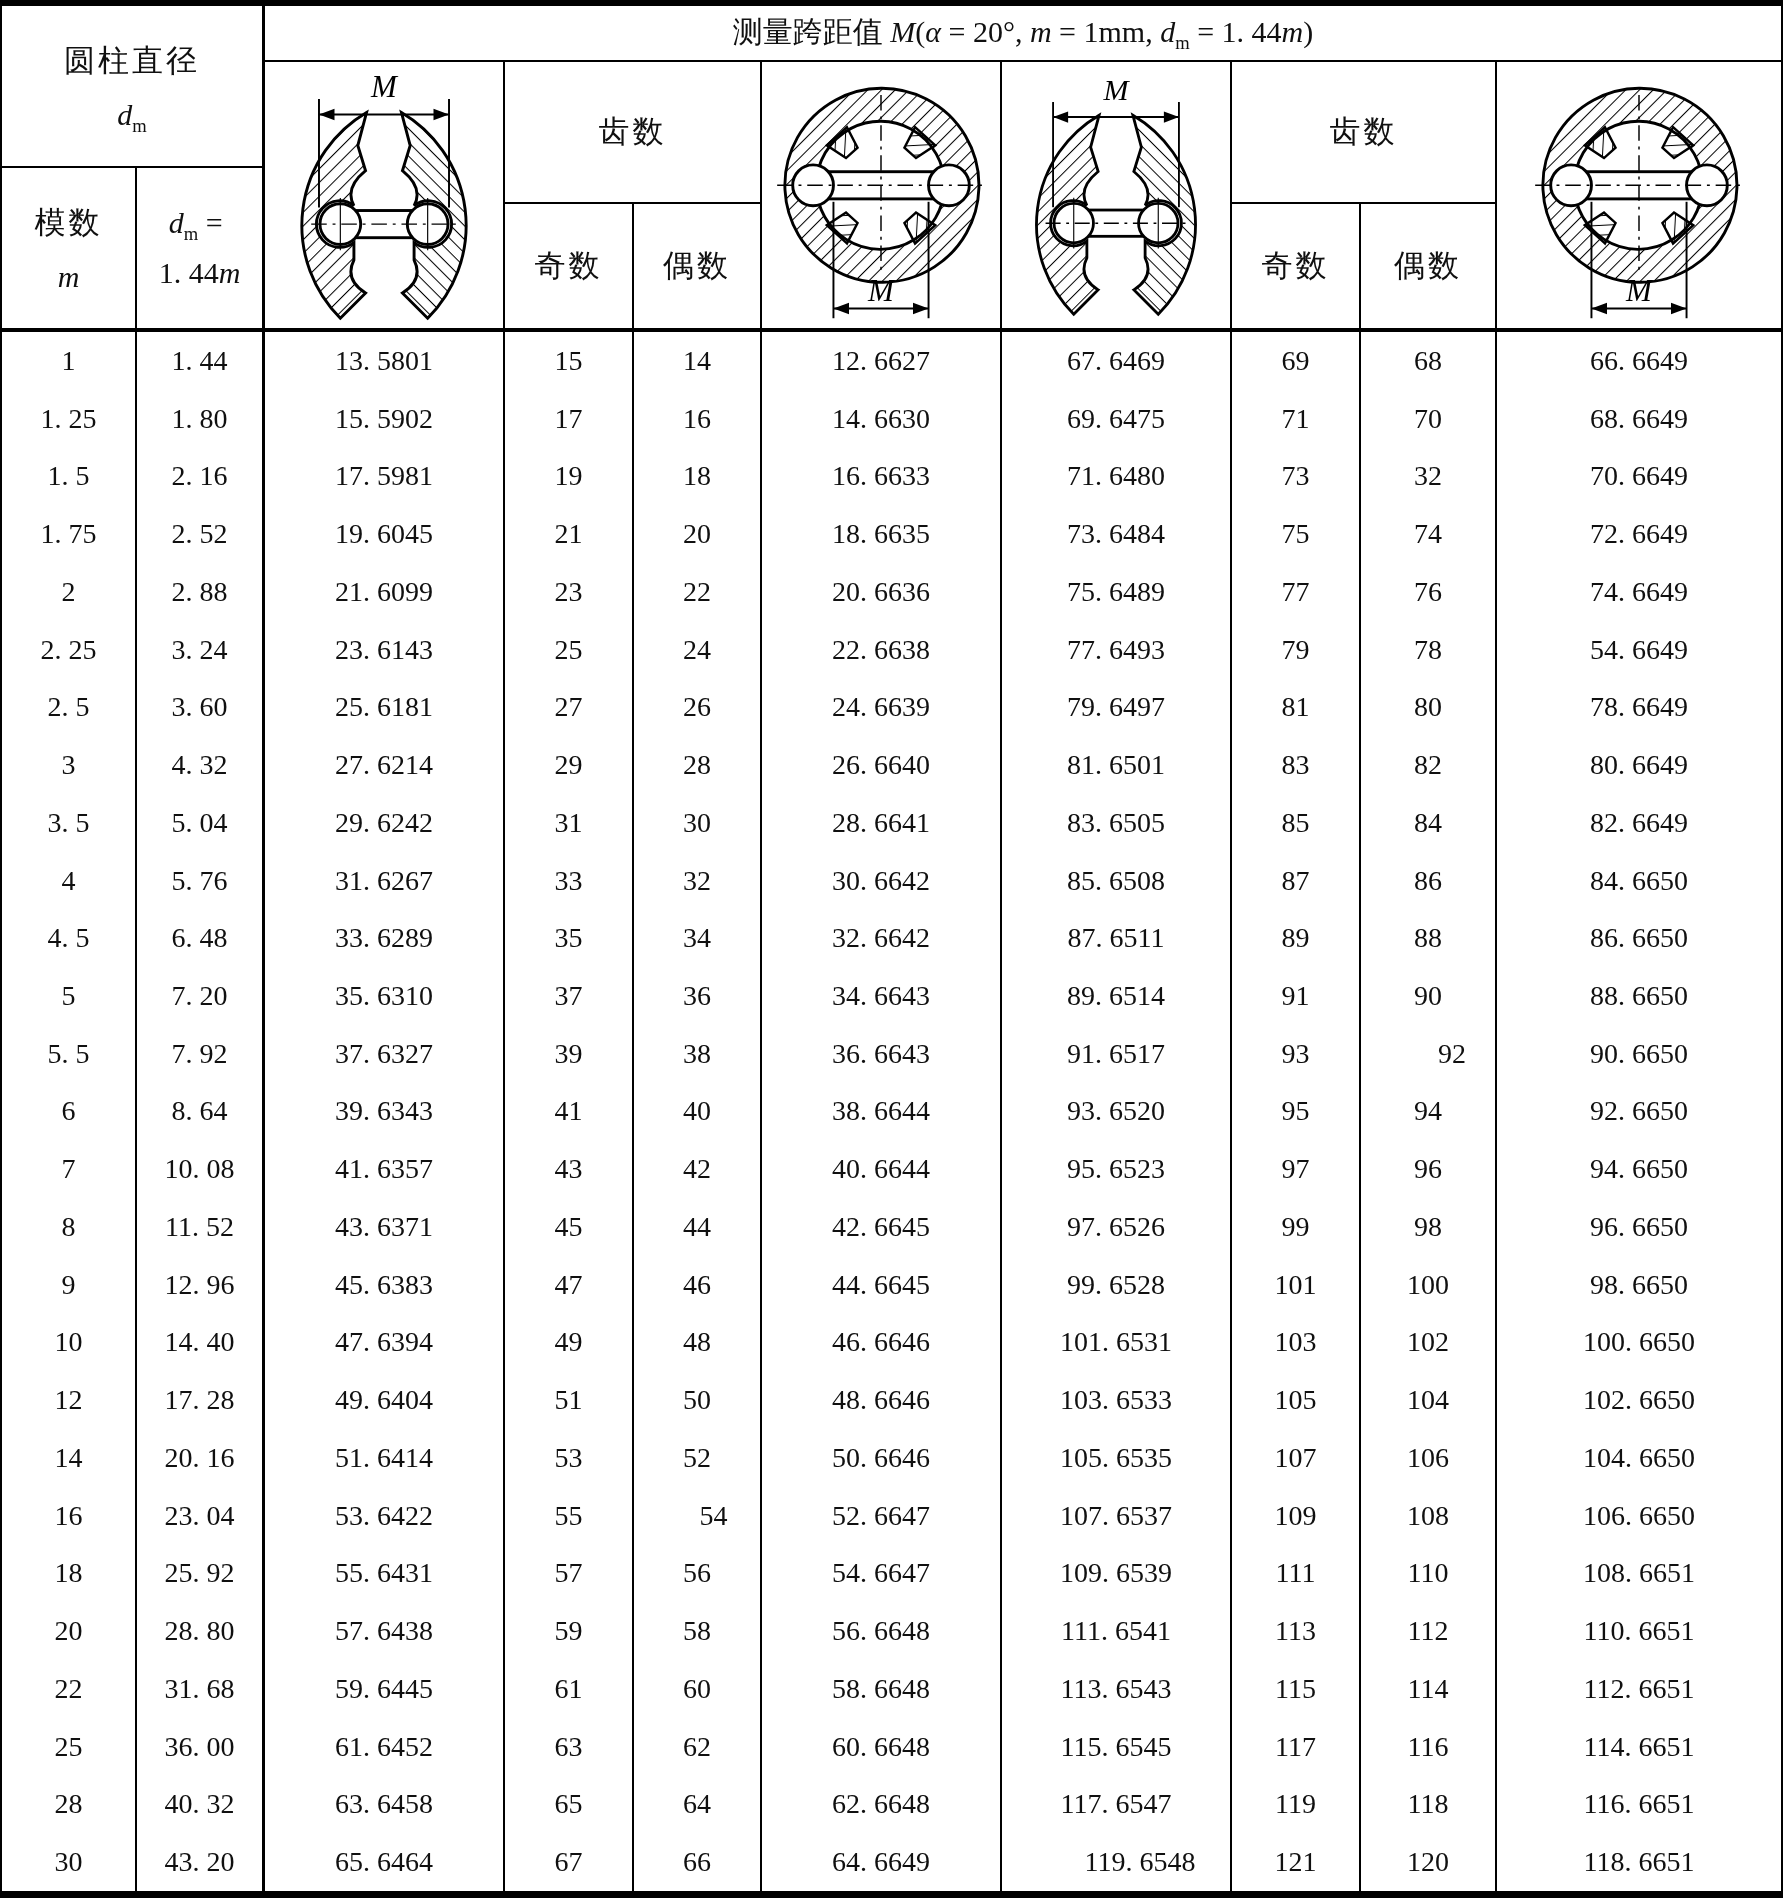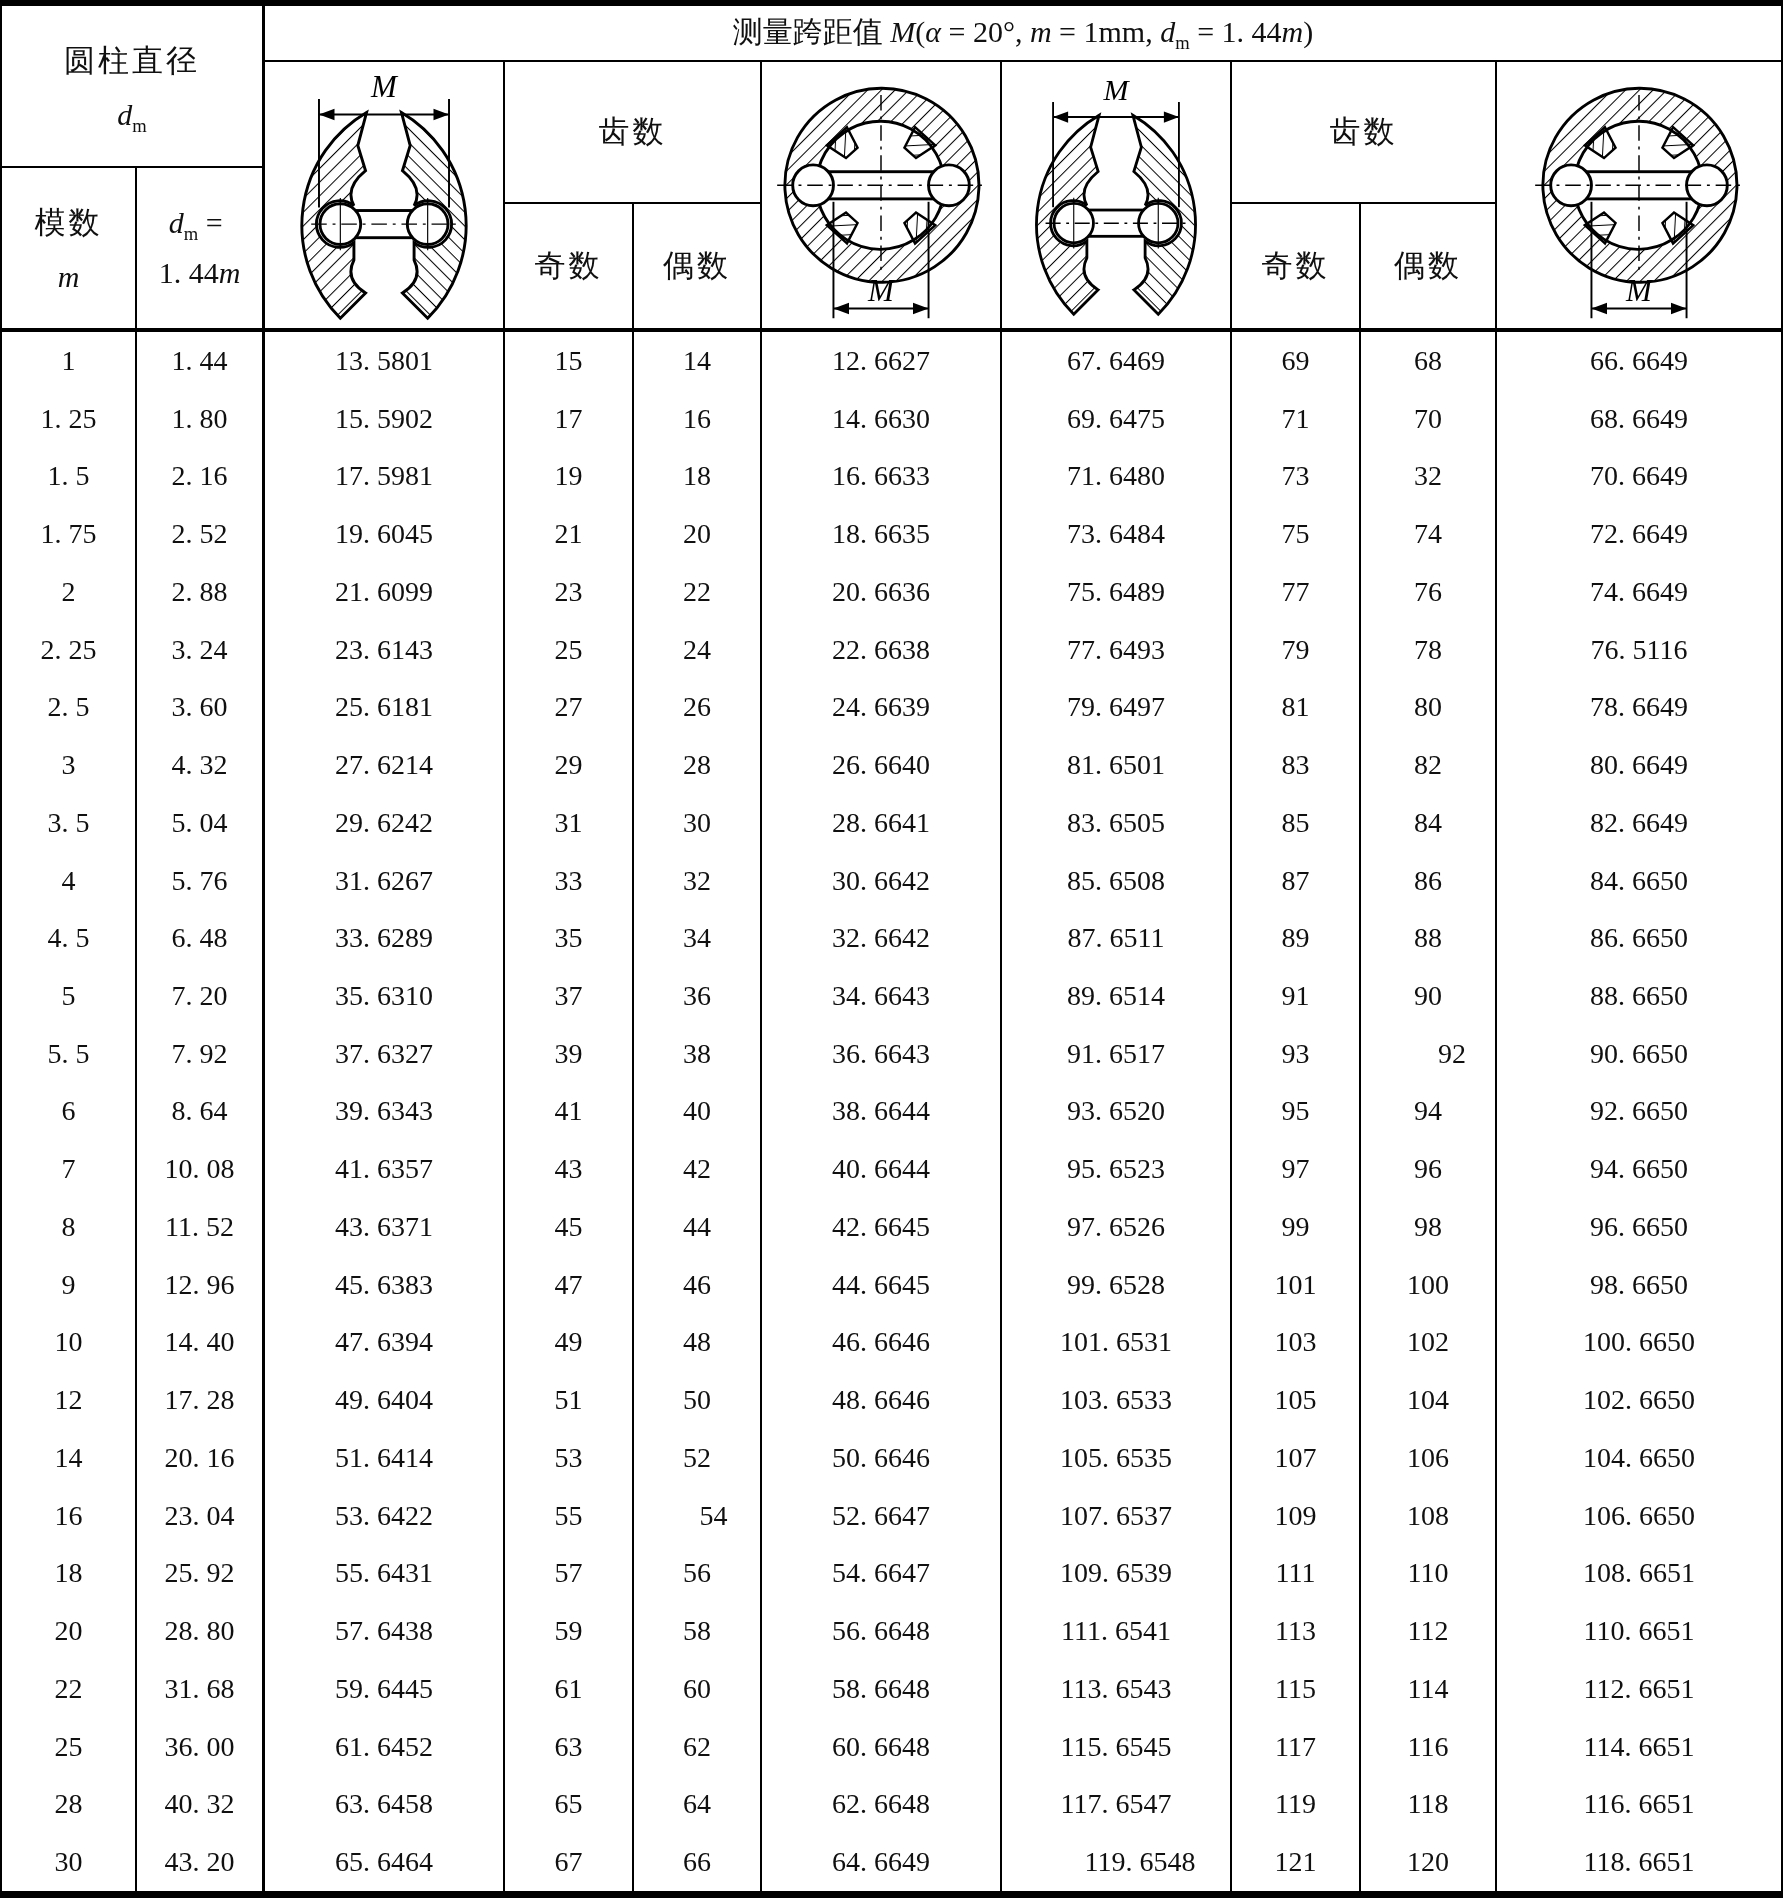--- a/index.html
+++ b/index.html
@@ -261,21 +261,21 @@
       <div class="cell dcell num c9" style="grid-area: 9 / 10;">74. 6649</div>
       <div class="cell dcell num c0" style="grid-area: 10 / 1;">2. 25</div>
       <div class="cell dcell num c1" style="grid-area: 10 / 2;">3. 24</div>
       <div class="cell dcell num c2" style="grid-area: 10 / 3;">23. 6143</div>
       <div class="cell dcell num c3" style="grid-area: 10 / 4;">25</div>
       <div class="cell dcell num c4" style="grid-area: 10 / 5;">24</div>
       <div class="cell dcell num c5" style="grid-area: 10 / 6;">22. 6638</div>
       <div class="cell dcell num c6" style="grid-area: 10 / 7;">77. 6493</div>
       <div class="cell dcell num c7" style="grid-area: 10 / 8;">79</div>
       <div class="cell dcell num c8" style="grid-area: 10 / 9;">78</div>
-      <div class="cell dcell num c9" style="grid-area: 10 / 10;">76. 5116</div>
+      <div class="cell dcell num c9" style="grid-area: 10 / 10;">54. 6649</div>
       <div class="cell dcell num c0" style="grid-area: 11 / 1;">2. 5</div>
       <div class="cell dcell num c1" style="grid-area: 11 / 2;">3. 60</div>
       <div class="cell dcell num c2" style="grid-area: 11 / 3;">25. 6181</div>
       <div class="cell dcell num c3" style="grid-area: 11 / 4;">27</div>
       <div class="cell dcell num c4" style="grid-area: 11 / 5;">26</div>
       <div class="cell dcell num c5" style="grid-area: 11 / 6;">24. 6639</div>
       <div class="cell dcell num c6" style="grid-area: 11 / 7;">79. 6497</div>
       <div class="cell dcell num c7" style="grid-area: 11 / 8;">81</div>
       <div class="cell dcell num c8" style="grid-area: 11 / 9;">80</div>
       <div class="cell dcell num c9" style="grid-area: 11 / 10;">78. 6649</div>

